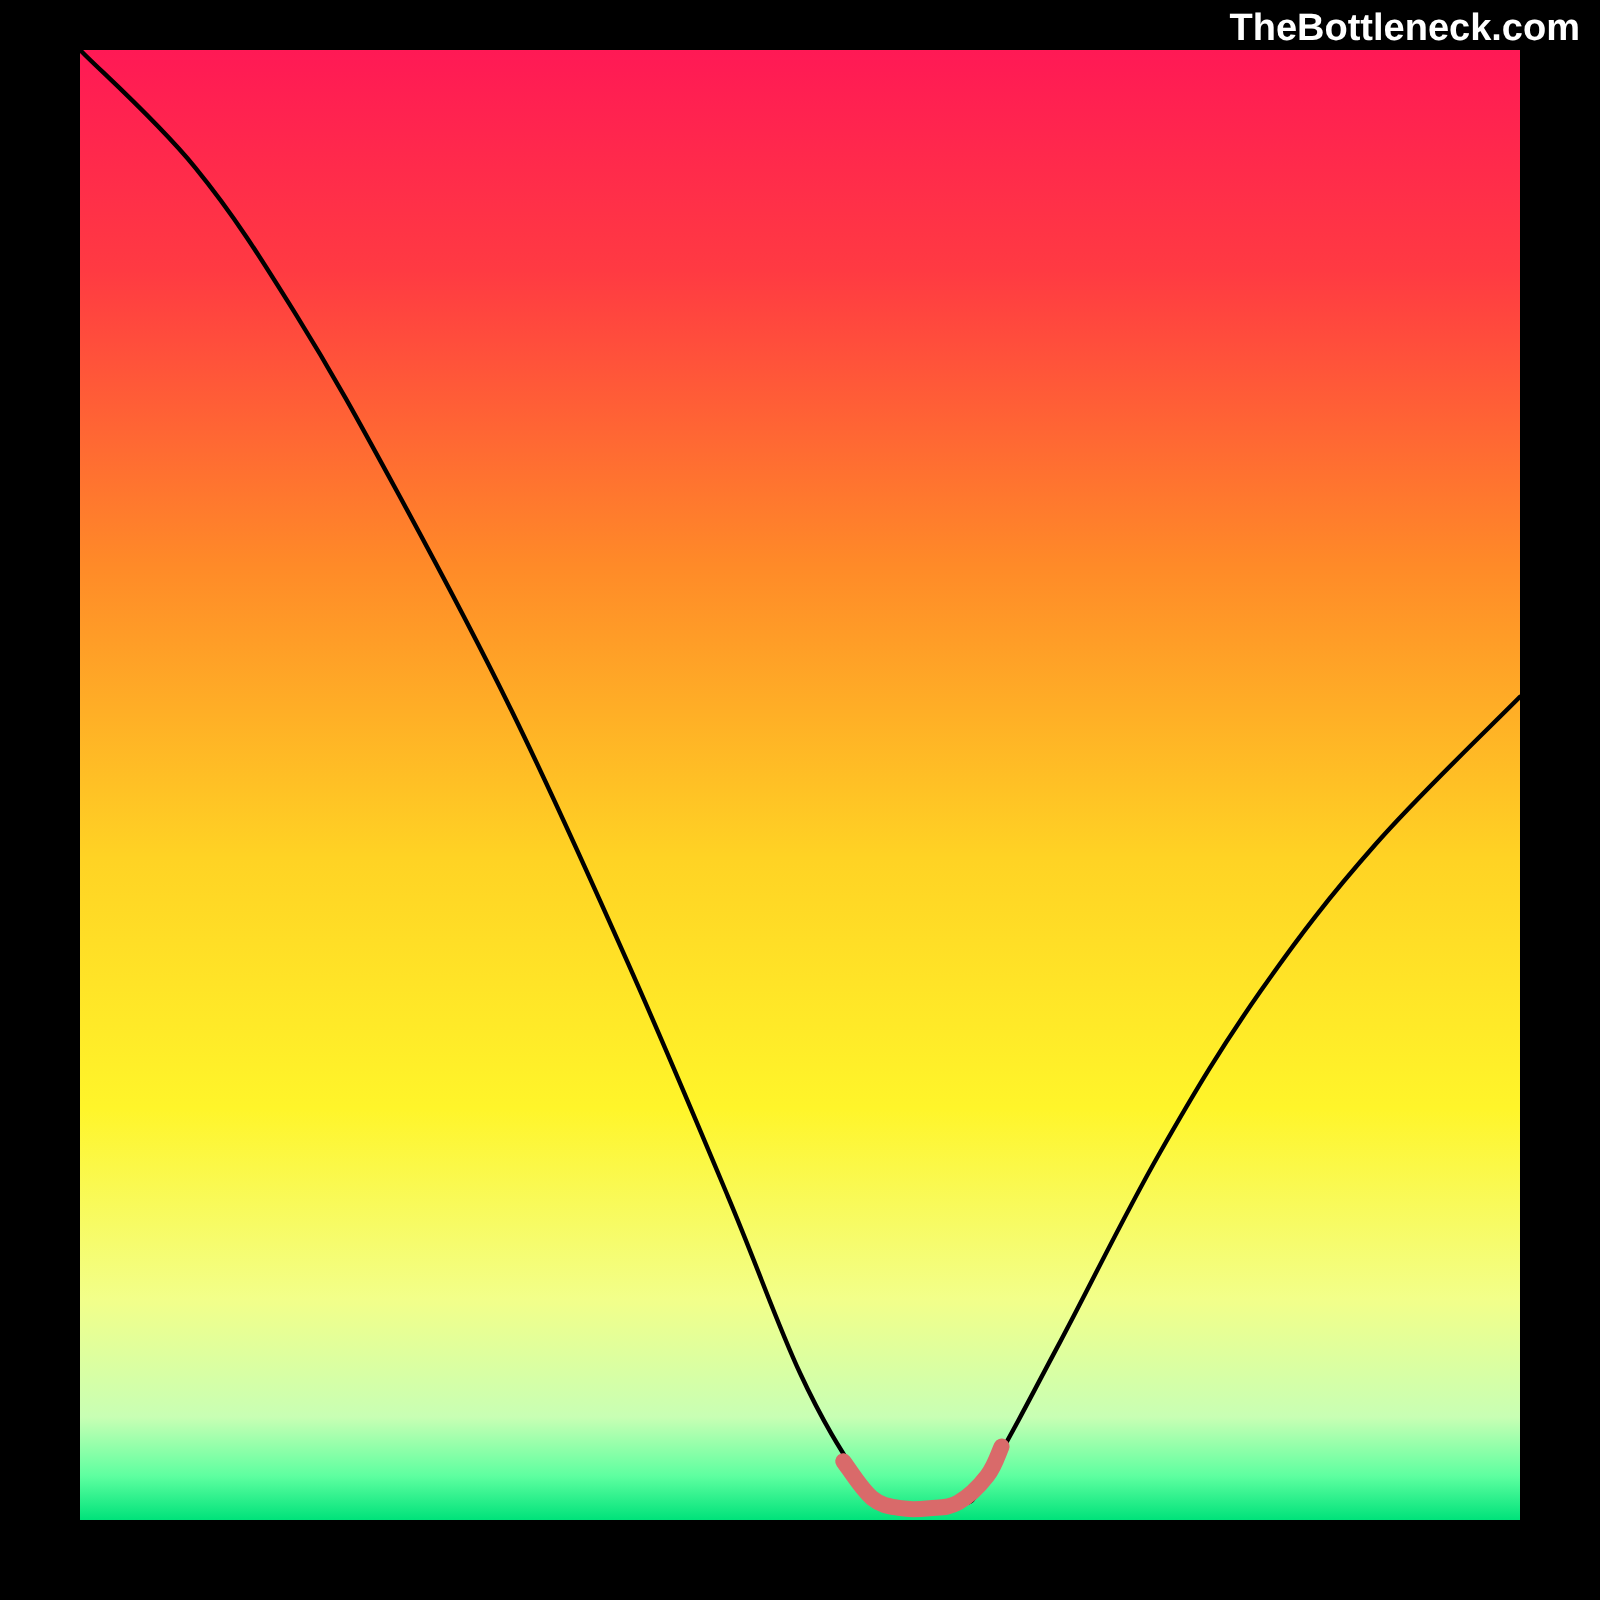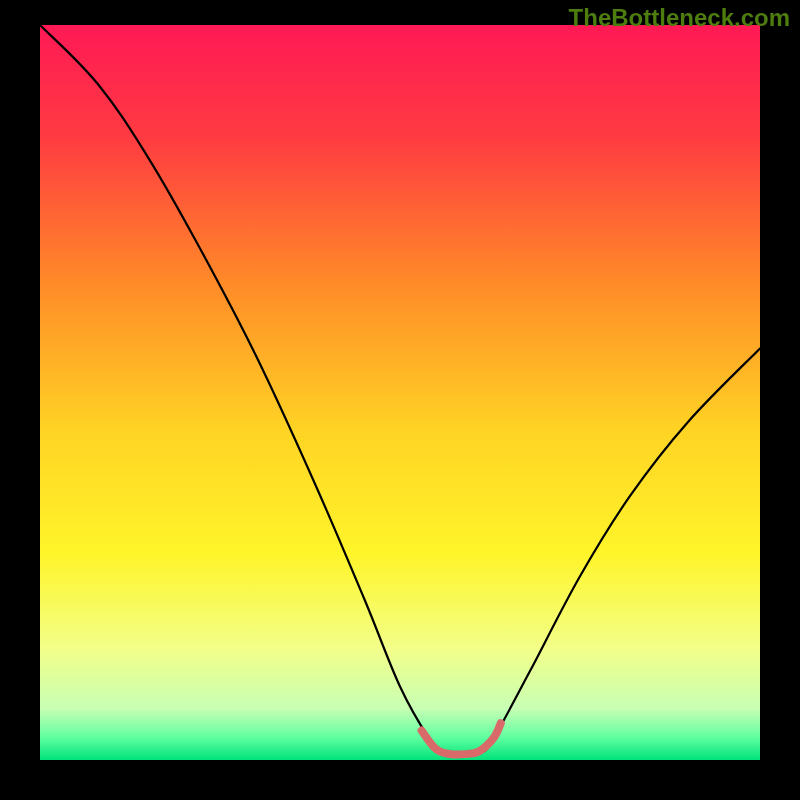--- a/index.html
+++ b/index.html
@@ -1,17 +1,17 @@
 <!DOCTYPE html>
 <html><head>
 <meta charset="utf-8">
 <style>
   body { margin: 0; padding: 0; width: 800px; height: 800px; overflow: hidden; font-family: Arial, sans-serif; }
   .canvas { position: relative; width: 800px; height: 800px; background: #000; }
-  .attribution { position: absolute; top: 4px; right: 10px; font-size: 24px; color: #4d7c0f; font-weight: bold; z-index: 10; }
+  .attribution { position: absolute; top: 4px; right: 10px; font-size: 19px; color: #ffffff; font-weight: bold; z-index: 10; }
 </style>
 </head>
 <body>
 
 <div class="canvas">
   <div class="attribution">TheBottleneck.com</div>
   <svg id="chart-svg" width="800" height="800">
       <defs>
         <linearGradient id="bg-grad" x1="0" y1="0" x2="0" y2="1">
           <stop offset="0%" stop-color="#ff1955"></stop>

